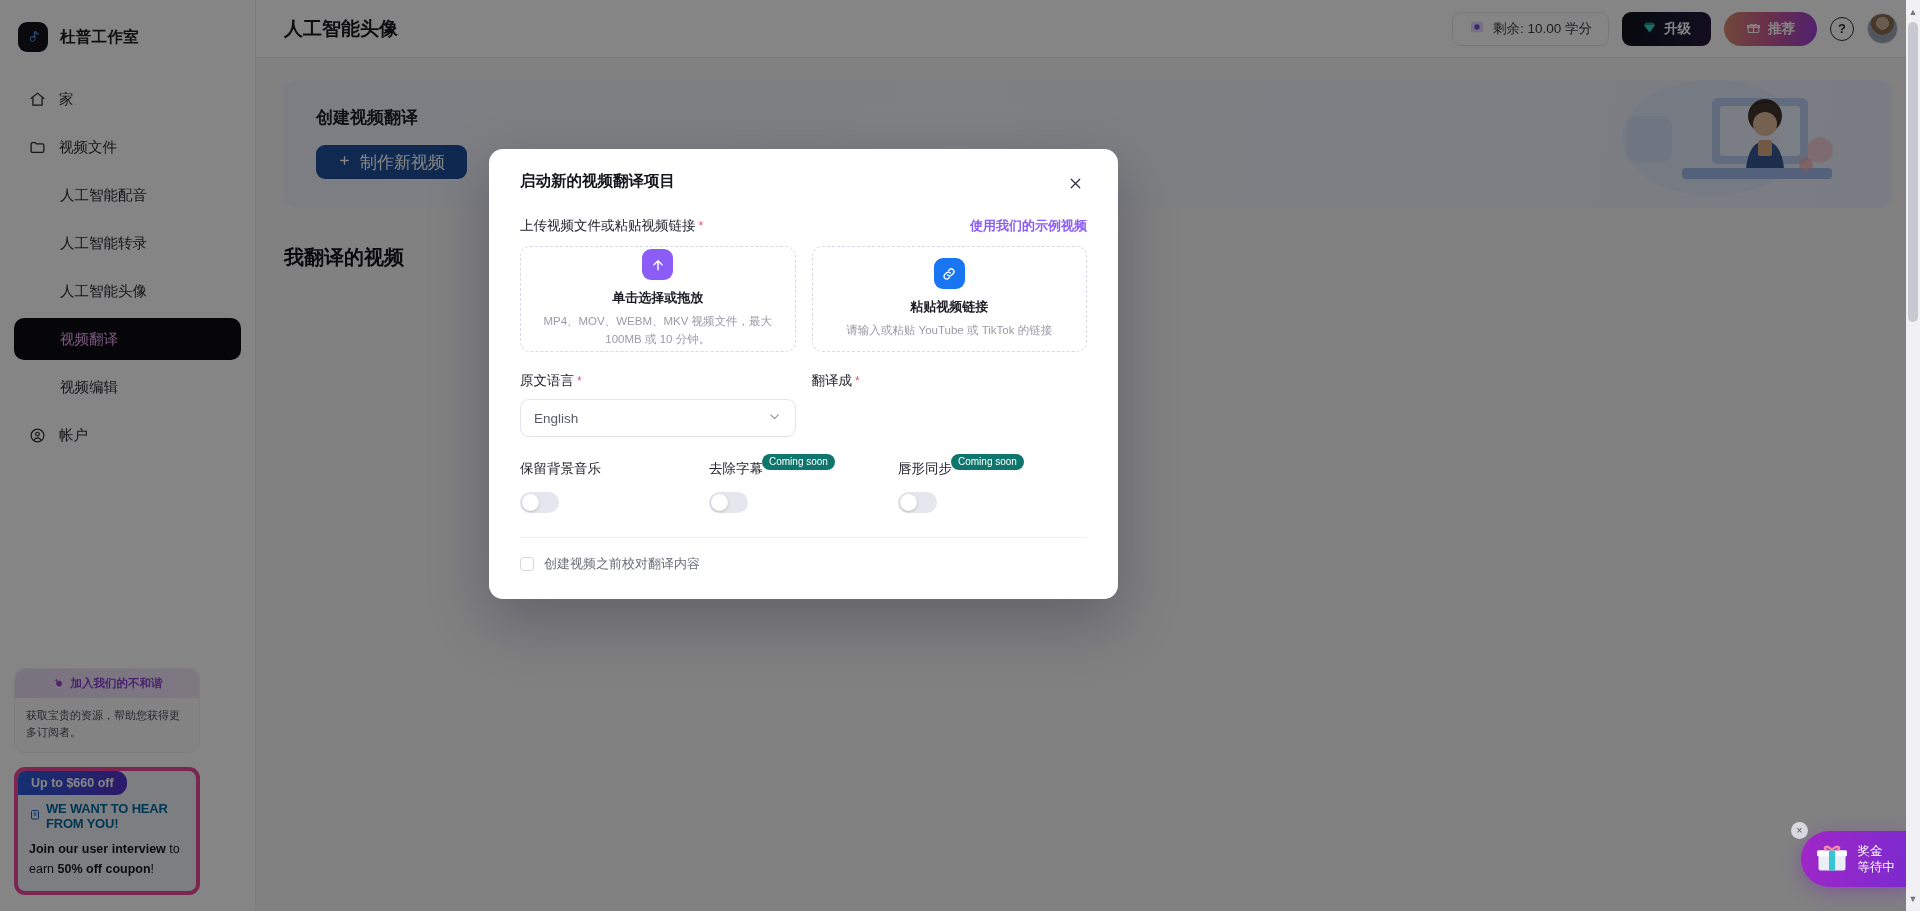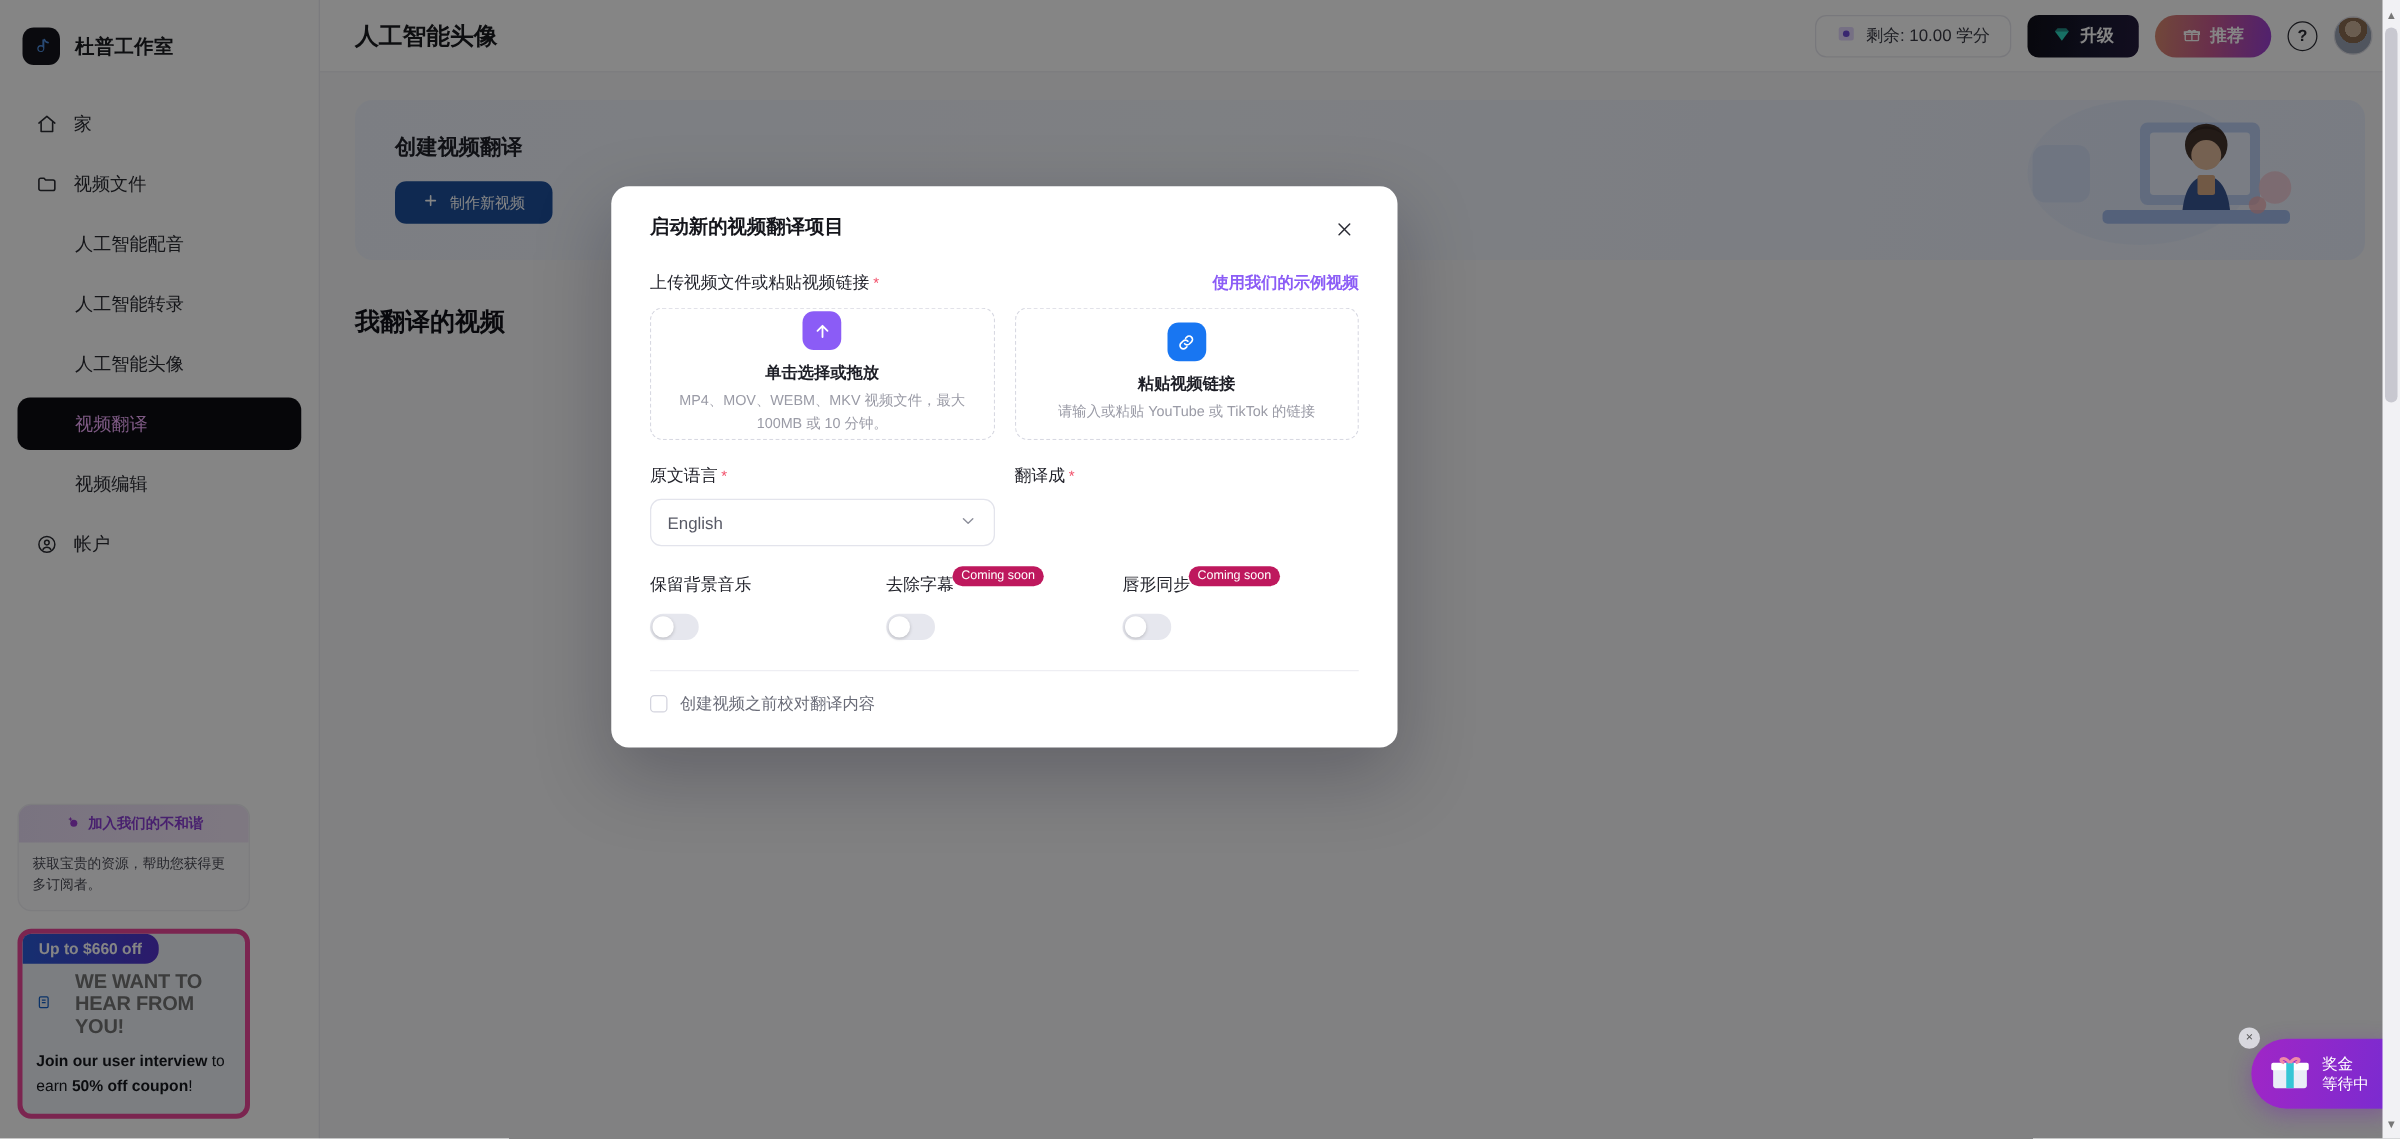--- a/index.html
+++ b/index.html
@@ -80,22 +80,22 @@
   }
   .promo-tag {
     display: inline-block;
     background: linear-gradient(90deg,#2a5bd7,#5533cc);
     color: #fff; font-size: 12.5px; font-weight: 700;
     padding: 5px 13px; border-radius: 0 11px 11px 0;
     margin-bottom: 2px;
   }
   .promo-hear {
     padding: 4px 11px 2px;
-    font-size: 16px; font-weight: 800; color: #737373;
-    display: flex; align-items: center; gap: 19px; letter-spacing: -.2px;
+    font-size: 13px; font-weight: 800; color: #0369a1;
+    display: flex; align-items: center; gap: 5px; letter-spacing: -.2px;
   }
   .promo-join {
     padding: 6px 11px 12px; font-size: 12.5px; color: #16181d; line-height: 1.6;
   }
   .promo-join b { font-weight: 800; }
 
   
   #topbar {
     position: absolute; left: 256px; top: 0;
     width: 1664px; height: 58px;
@@ -141,21 +141,21 @@
   .hero {
     position: relative;
     height: 128px; border-radius: 14px;
     background: linear-gradient(100deg,#eef2fb 0%,#f2f5fc 42%,#e9eefb 100%);
     padding: 26px 32px; overflow: hidden;
   }
   .hero-title { font-size: 17px; font-weight: 700; color: #20212a; margin-bottom: 16px; }
   .btn-new-video {
     display: inline-flex; align-items: center; gap: 9px;
     height: 34px; padding: 0 22px; border-radius: 9px;
-    background: #1d4f9c; color: #fff; font-size: 12px; cursor: pointer;
+    background: #1d4f9c; color: #fff; font-size: 17px; cursor: pointer;
   }
   .hero-art { position: absolute; right: 30px; bottom: -10px; width: 300px; height: 150px; opacity: .95; }
   .section-title { margin-top: 36px; font-size: 20px; font-weight: 700; color: #121319; }
 
   
   #overlay {
     position: absolute; inset: 0;
     background: rgba(0,0,0,.48);
     z-index: 40;
   }
@@ -211,21 +211,21 @@
   }
 
   .toggle-row { display: flex; margin-top: 22px; }
   .toggle-col { flex: 1; }
   .toggle-label {
     font-size: 13.5px; color: #24252d;
     display: inline-flex; align-items: flex-start; gap: 0;
     position: relative;
   }
   .soon-badge {
-    background: #be185d; color: #fff;
+    background: #0f766e; color: #fff;
     font-size: 10px; border-radius: 9px;
     padding: 2px 7px 3px; position: relative; top: -6px; left: -1px;
     white-space: nowrap; font-weight: 500;
   }
   .switch {
     margin-top: 14px;
     width: 39px; height: 21px; border-radius: 11px;
     background: #e6e7ee; position: relative; cursor: pointer;
   }
   .switch .knob {

